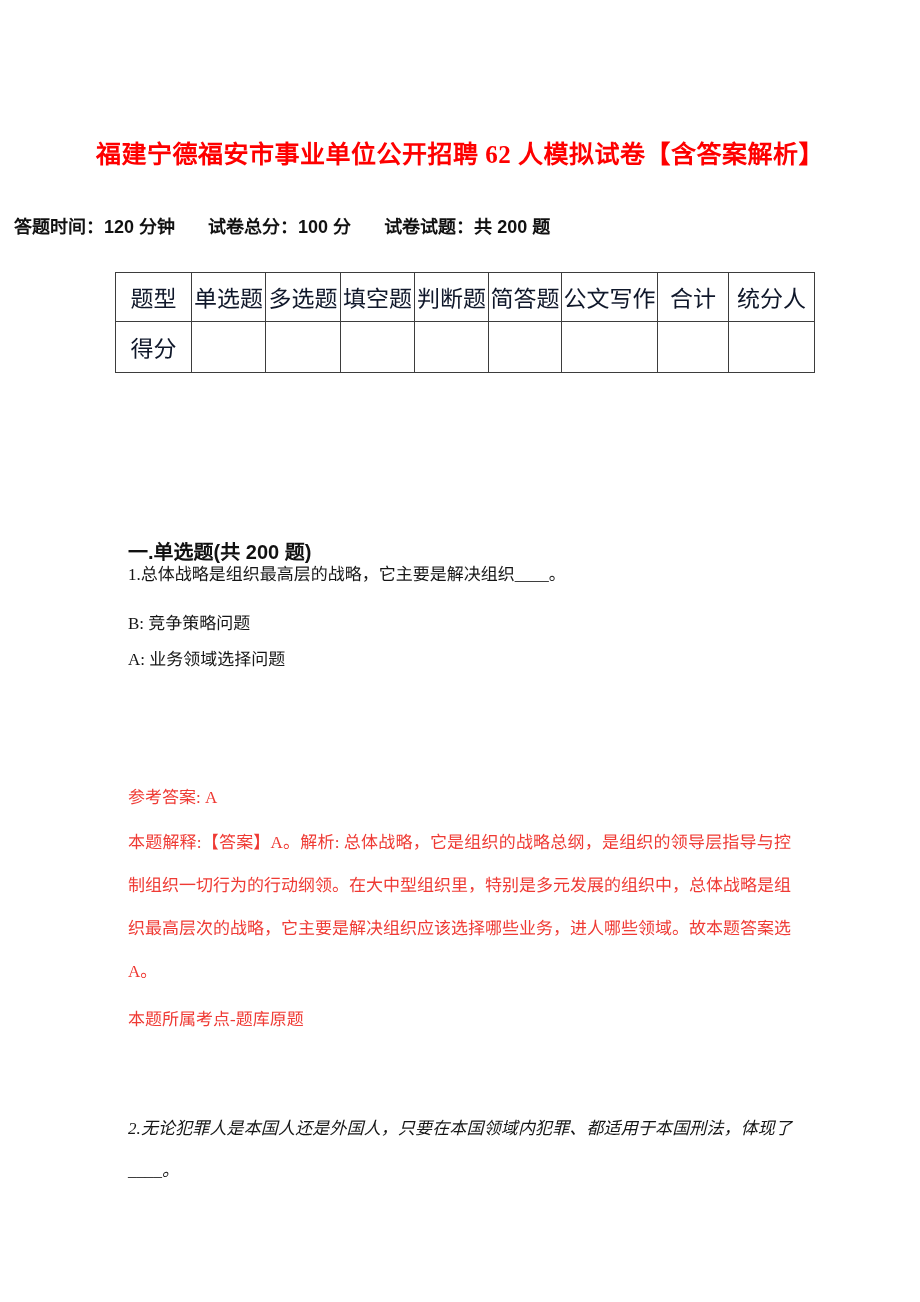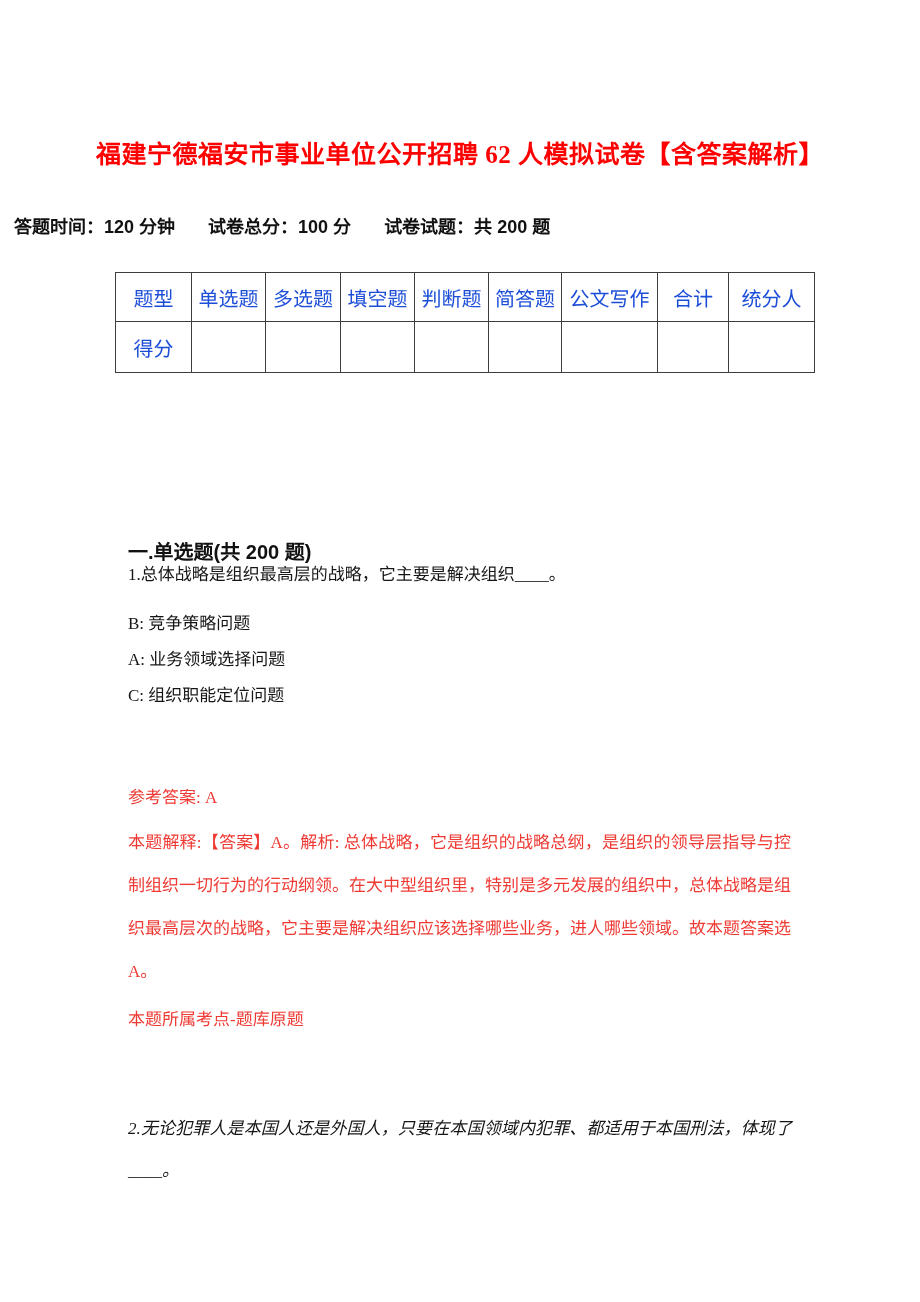--- a/index.html
+++ b/index.html
@@ -47,22 +47,22 @@
 
   
   .score-table {
     position: absolute;
     top: 272px;
     left: 115px;
     width: 690px;
     border-collapse: collapse;
     table-layout: fixed;
     font-family: "Liberation Sans", sans-serif;
-    font-size: 20px;
-    color: #1d4ed8;
+    font-size: 23px;
+    color: #0f172a;
   }
   .score-table td {
     border: 1.5px solid #3d3d3d;
     text-align: center;
     vertical-align: middle;
     padding: 0;
     overflow: hidden;
   }
   .score-table tr.hdr td { height: 48px; }
   .score-table tr.score td { height: 50px; }
@@ -170,21 +170,20 @@
 </tbody>
   </table>
 
 <h2 class="abs section-heading">一.单选题(共 200 题)</h2>
 
 <div class="abs q-text q1-text">1.总体战略是组织最高层的战略，它主要是解决组织____。</div>
 
 <div class="abs options">
   <div class="option">B: 竞争策略问题</div>
   <div class="option">A: 业务领域选择问题</div>
-  <div class="option">C: 组织职能定位问题</div>
 </div>
 
 <div class="abs answer-line red">参考答案: A</div>
 
 <div class="abs explanation red">本题解释:【答案】A。解析: 总体战略，它是组织的战略总纲，是组织的领导层指导与控制组织一切行为的行动纲领。在大中型组织里，特别是多元发展的组织中，总体战略是组织最高层次的战略，它主要是解决组织应该选择哪些业务，进人哪些领域。故本题答案选 A。</div>
 
 <div class="abs source-line red">本题所属考点-题库原题</div>
 
 <div class="abs q-text q2-text">2.无论犯罪人是本国人还是外国人，只要在本国领域内犯罪、都适用于本国刑法，体现了____。</div>
 

